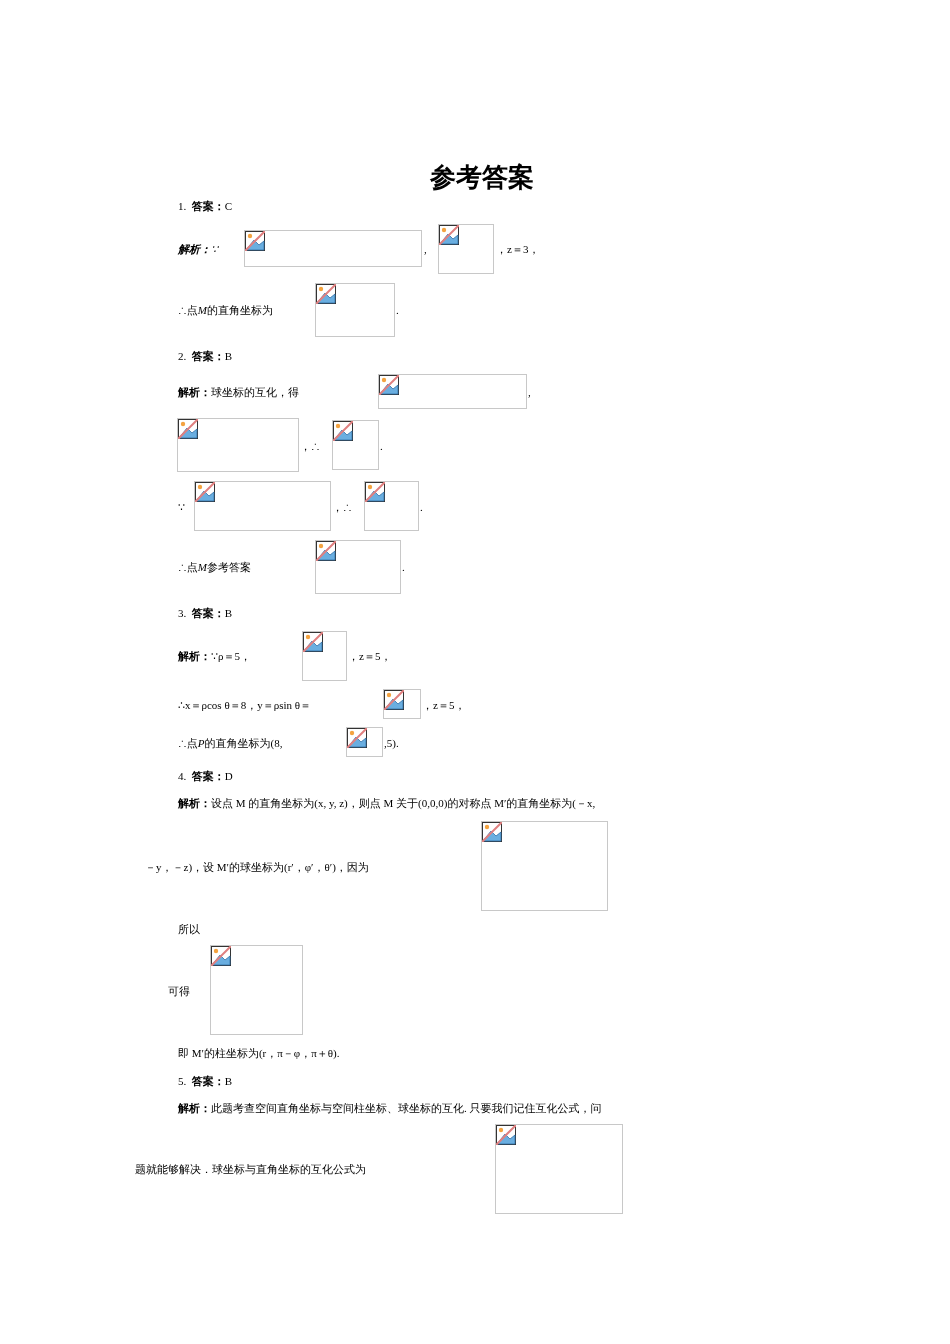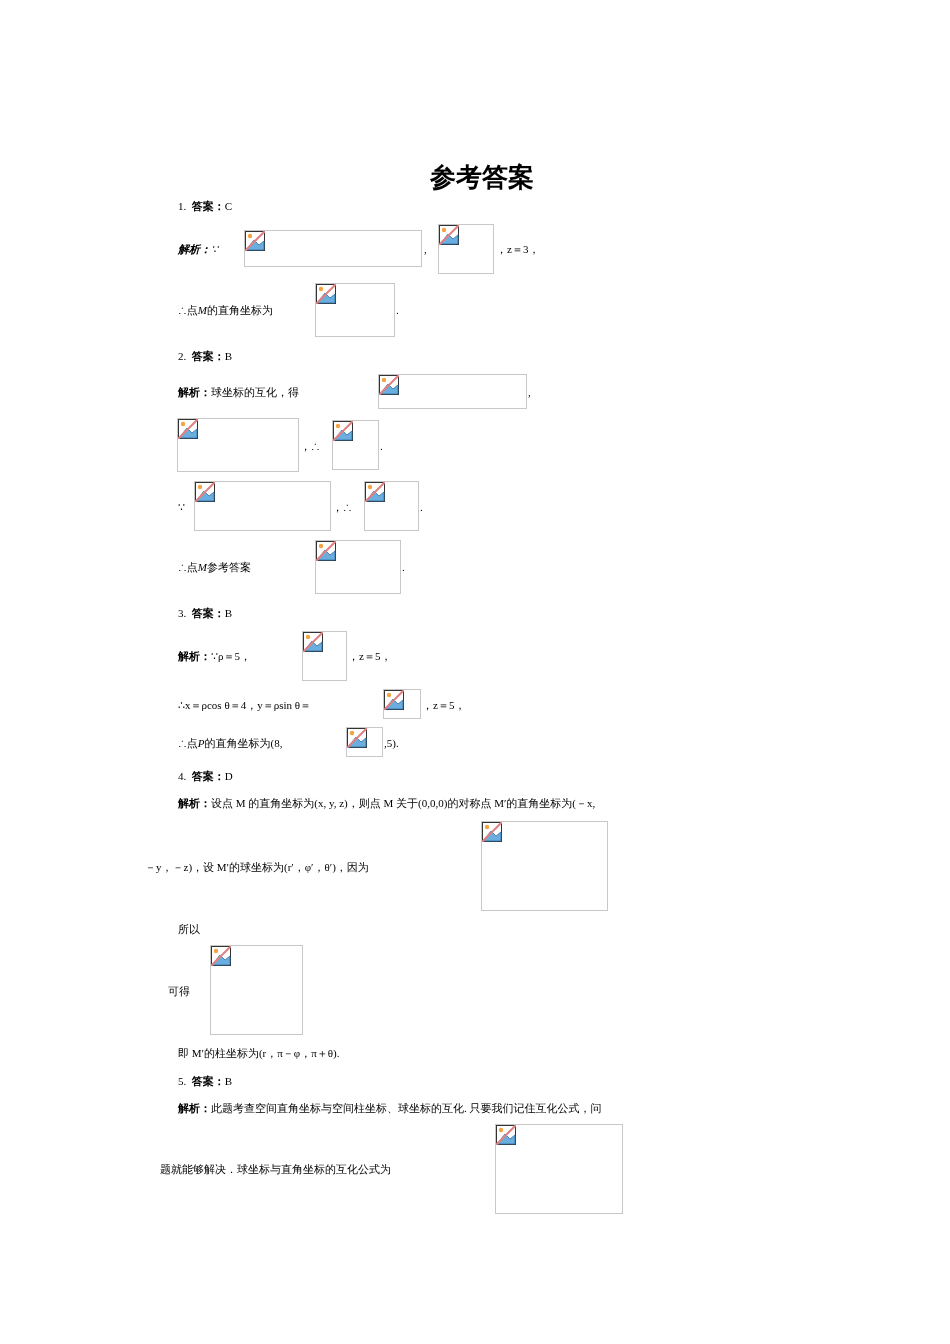--- a/index.html
+++ b/index.html
@@ -114,21 +114,21 @@
 <div class="abs t" style="left:178px; top:647px;">
   <span class="b">解析：</span><span>∵ρ＝5，</span>
 </div>
 <div class="img" style="left:302px; top:631px; width:45px; height:50px;">
     <svg class="icon">
       <use href="#bi"></use>
     </svg>
   </div>
 <div class="abs t" style="left:348px; top:647px;">，z＝5，</div>
 
-<div class="abs t" style="left:178px; top:696px;">∴x＝ρcos θ＝4，y＝ρsin θ＝</div>
+<div class="abs t" style="left:178px; top:696px;">∴x＝ρcos θ＝8，y＝ρsin θ＝</div>
 <div class="img" style="left:383px; top:689px; width:38px; height:30px;">
     <svg class="icon">
       <use href="#bi"></use>
     </svg>
   </div>
 <div class="abs t" style="left:422px; top:696px;">，z＝5，</div>
 
 <div class="abs t" style="left:178px; top:734px;">
   <span>∴点</span><span class="i">P</span><span>的直角坐标为(8,</span>
 </div>
@@ -159,18 +159,18 @@
     </svg>
   </div>
 <div class="abs t" style="left:178px; top:1044px;">即 M′的柱坐标为(r，π－φ，π＋θ).</div>
 
 <div class="abs t" style="left:178px; top:1072px;">
   <span>5.</span>&nbsp;&nbsp;<span class="b">答案：</span><span>B</span>
 </div>
 <div class="abs t" style="left:178px; top:1099px;">
   <span class="b">解析：</span><span>此题考查空间直角坐标与空间柱坐标、球坐标的互化. 只要我们记住互化公式，问</span>
 </div>
-<div class="abs t" style="left:160px; top:1160px;">题就能够解决．球坐标与直角坐标的互化公式为</div>
+<div class="abs t" style="left:135px; top:1160px;">题就能够解决．球坐标与直角坐标的互化公式为</div>
 <div class="img" style="left:495px; top:1124px; width:128px; height:90px;">
     <svg class="icon">
       <use href="#bi"></use>
     </svg>
   </div>
 
 </body></html>

